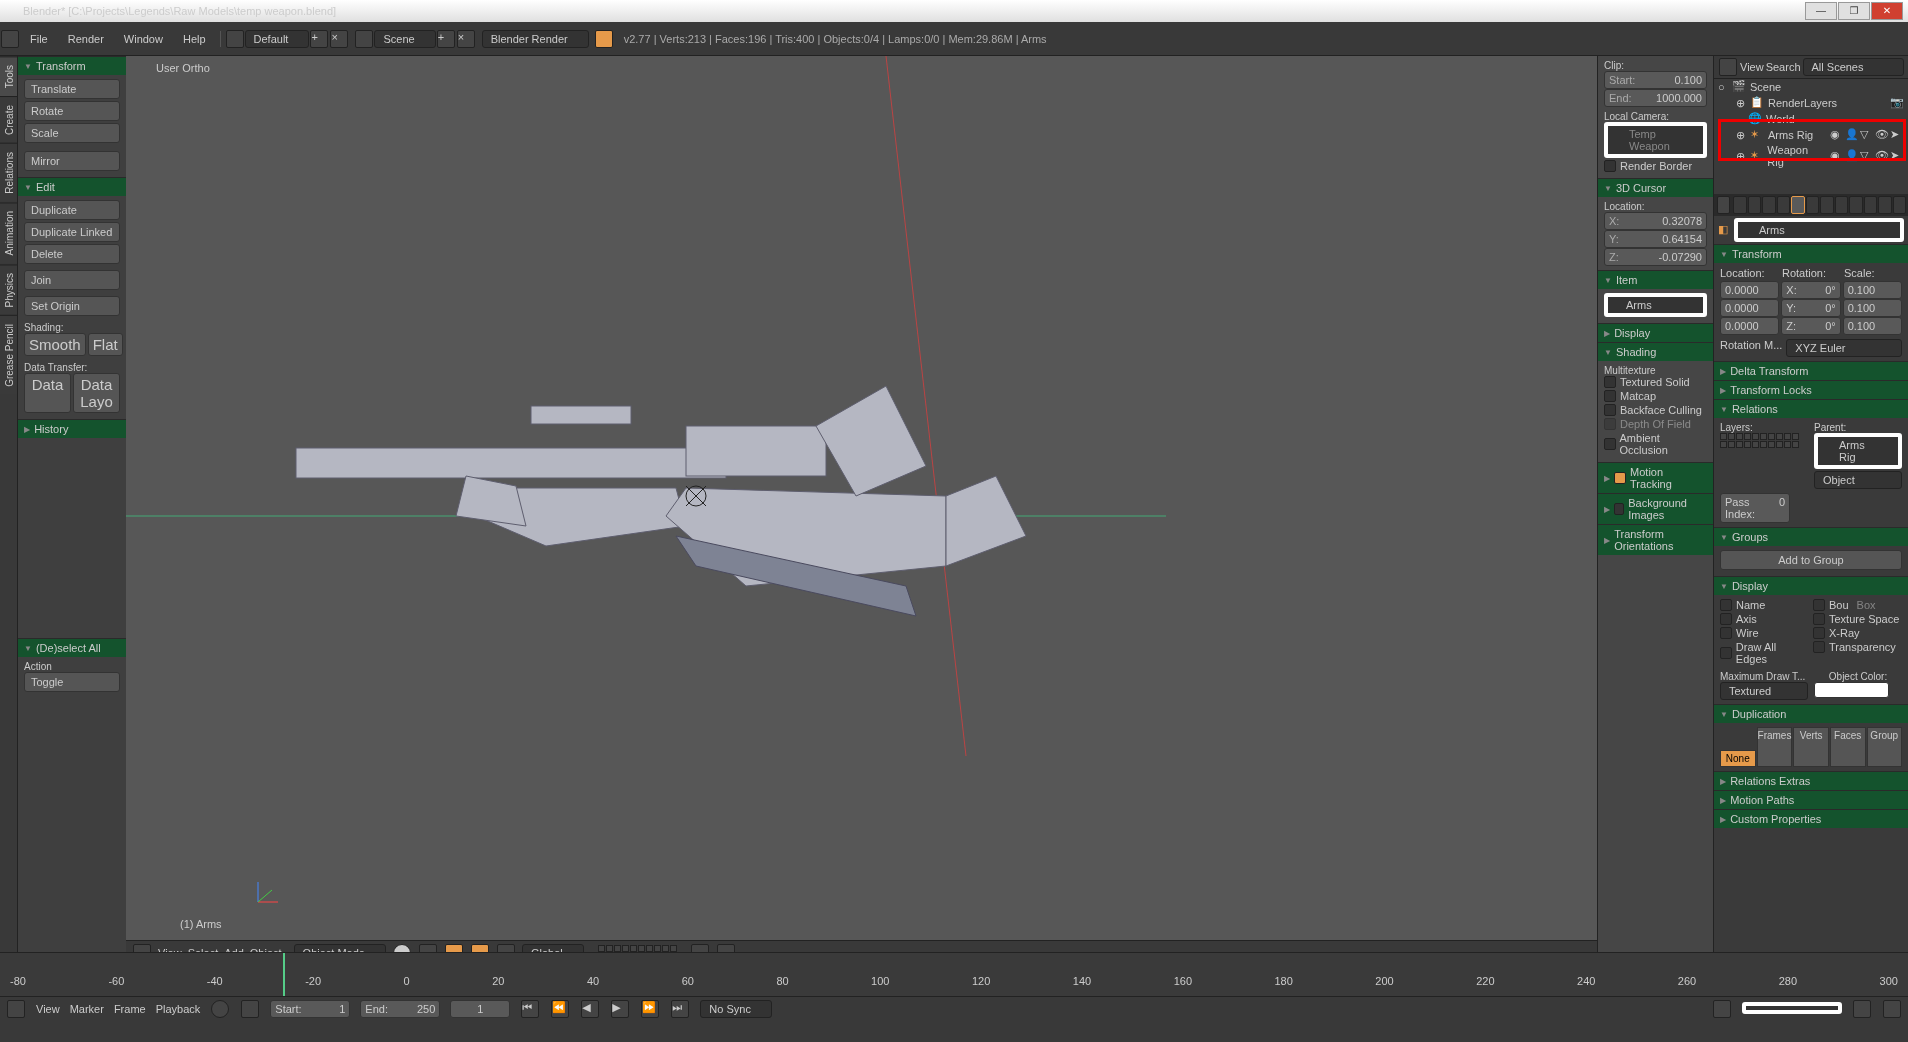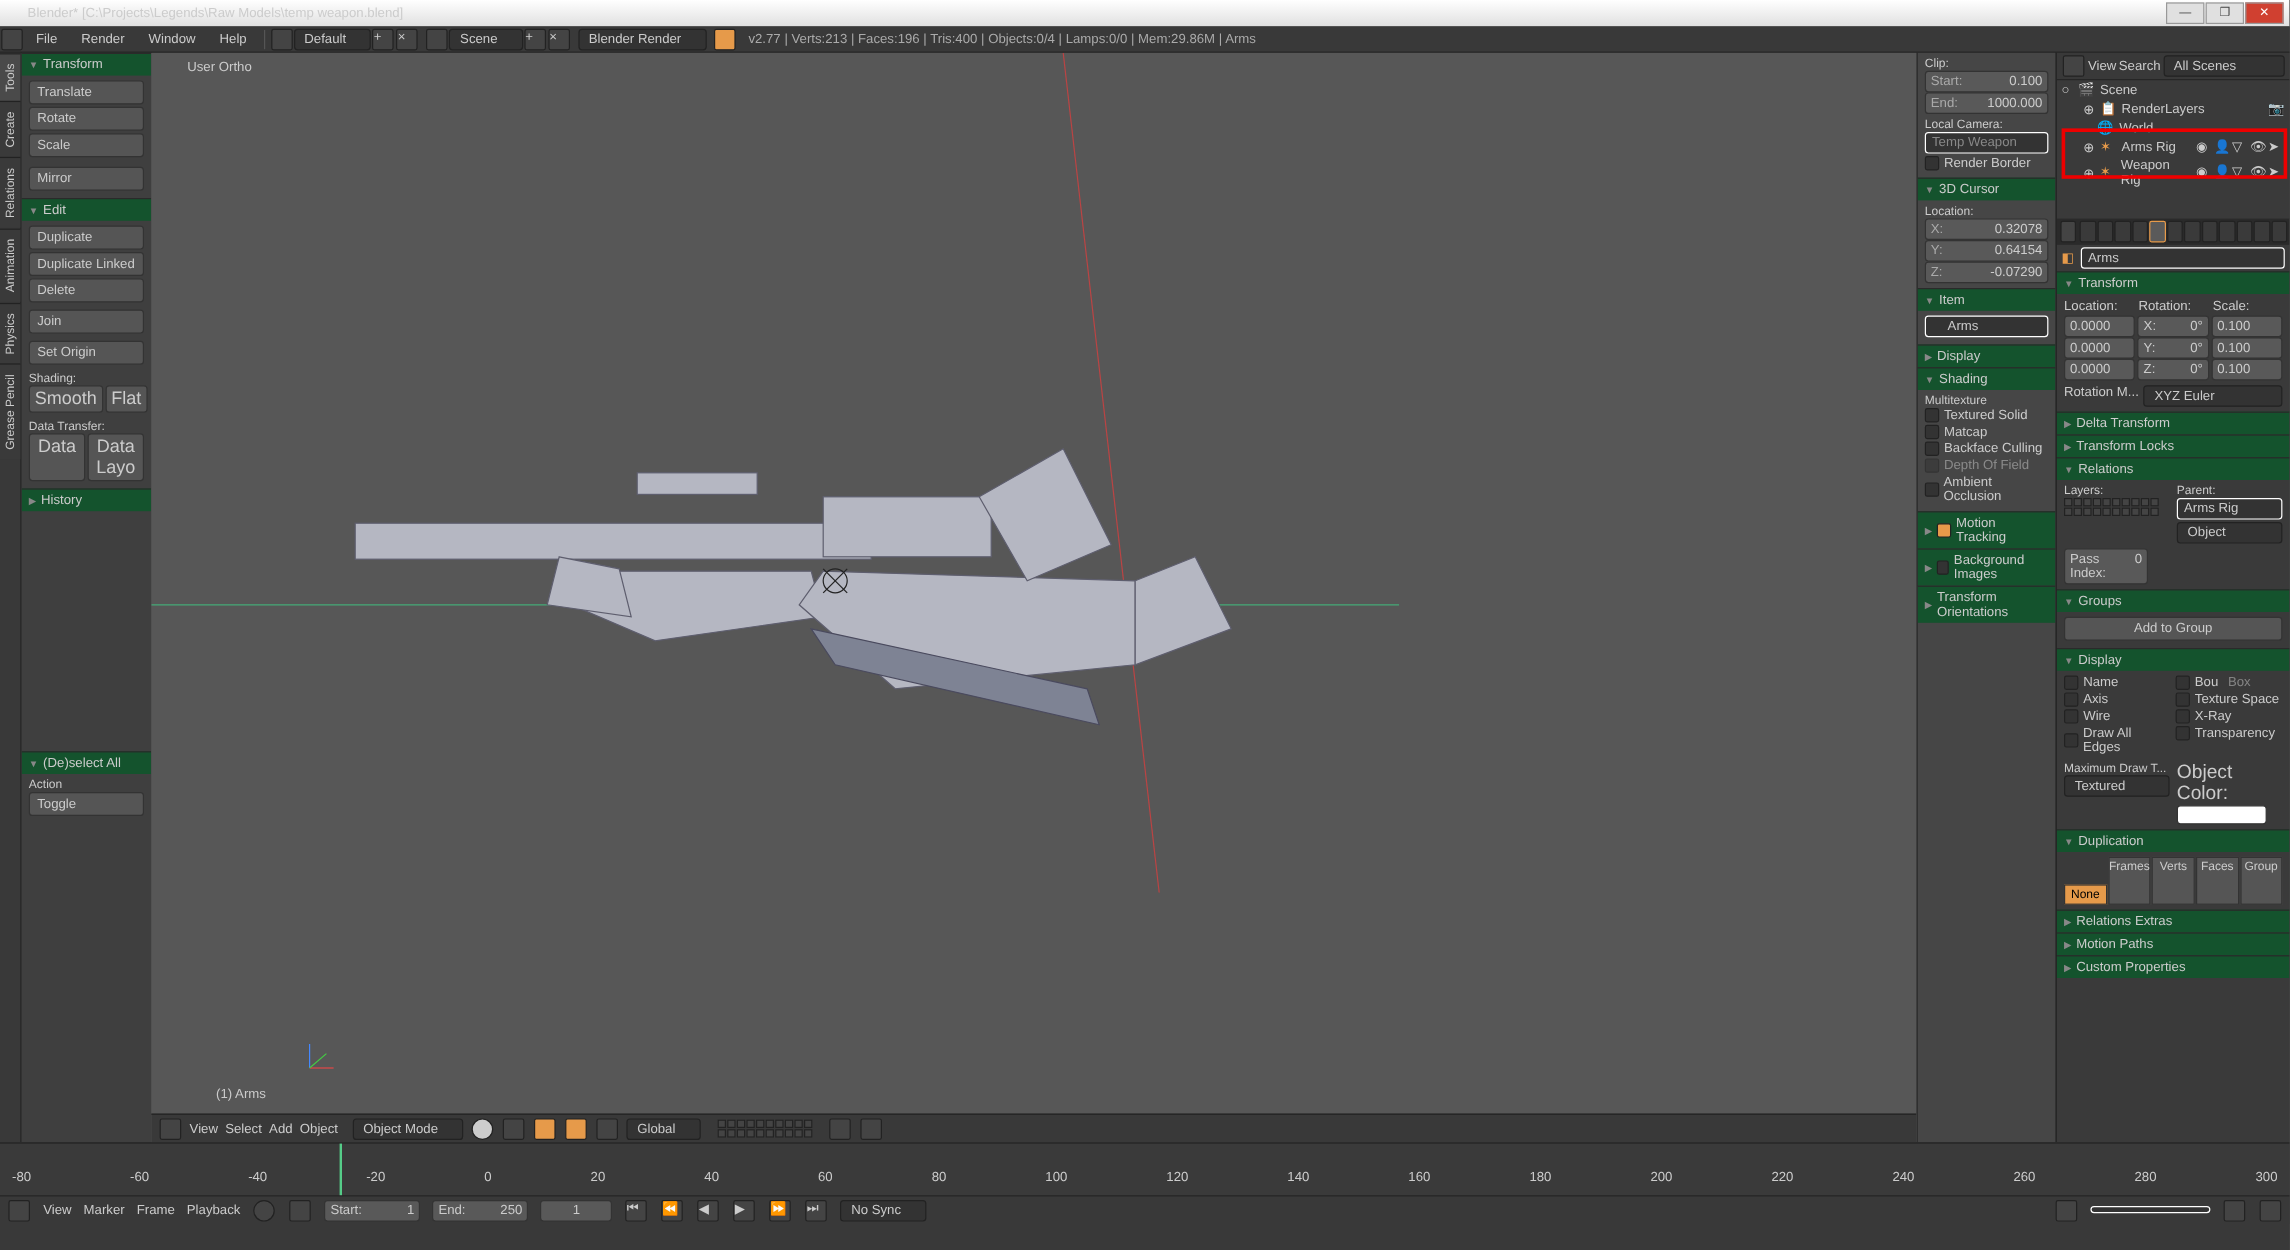--- a/index.html
+++ b/index.html
@@ -2,21 +2,21 @@
 <html><head>
 <meta charset="utf-8">
 <style>
 * { margin:0; padding:0; box-sizing:border-box; font-family:Arial,sans-serif; font-size:11px; color:#ccc; }
 body { background:#393939; overflow:hidden; width:1908px; height:1042px; position:relative; }
 .titlebar { height:22px; background:linear-gradient(#fff,#e0e0e0); display:flex; align-items:center; padding:0 5px; color:#333; }
 .titlebar-text { flex:1; padding-left:18px; }
 .winbtns { display:flex; gap:1px; }
 .winbtn { width:32px; height:18px; background:#e0e0e0; border:1px solid #999; text-align:center; font-size:10px; line-height:16px; color:#444; }
 .winbtn.close { background:#d04030; color:#fff; }
-.topbar { height:22px; background:#393939; display:flex; align-items:center; border-bottom:1px solid #222; }
+.topbar { height:34px; background:#393939; display:flex; align-items:center; border-bottom:1px solid #222; }
 .topbar .menu-item { padding:0 10px; cursor:pointer; }
 .topbar .sep { width:1px; height:16px; background:#555; margin:0 4px; }
 .dropdown { background:#333; border:1px solid #222; border-radius:3px; padding:2px 20px 2px 8px; }
 .iconbtn { width:18px; height:18px; background:#444; border:1px solid #222; border-radius:2px; margin:0 1px; }
 .stats { padding-left:10px; color:#aaa; }
 .main { display:flex; height:calc(100% - 44px - 90px); }
 .left-tabs { width:18px; background:#393939; display:flex; flex-direction:column; border-right:1px solid #222; }
 .vtab { writing-mode:vertical-lr; transform:rotate(180deg); padding:8px 2px; font-size:10px; background:#3a3a3a; border-bottom:1px solid #222; text-align:center; }
 .vtab.active { background:#4a4a4a; }
 .leftpanel { width:108px; background:#3f3f3f; overflow-y:auto; }
@@ -28,21 +28,21 @@
 .phead.collapsed::before { content:"▶"; }
 .pbody { padding:4px 6px; }
 .btn { background:#555; border:1px solid #333; border-radius:3px; padding:3px 6px; display:block; margin-bottom:2px; text-align:left; cursor:pointer; }
 .btn.small { font-size:15px; padding:2px 4px; }
 .btn-row { display:flex; gap:2px; }
 .btn-row .btn { flex:1; text-align:center; }
 .numfield { background:#595959; border:1px solid #333; border-radius:3px; padding:2px 4px; display:flex; justify-content:space-between; font-size:10px; }
 .numfield .label { color:#aaa; }
 .chk { display:flex; align-items:center; gap:4px; margin-bottom:2px; }
 .chk-box { width:12px; height:12px; background:#333; border:1px solid #222; border-radius:2px; }
-.txtfield { background:#333; border:1px solid #ffffff; border-radius:3px; padding:2px 5px; margin-bottom:2px; }
+.txtfield { background:#333; border:4px solid #ffffff; border-radius:3px; padding:2px 21px; margin-bottom:2px; }
 .header-row { display:flex; align-items:center; padding:2px 4px; gap:2px; }
 .footer { position:absolute; bottom:0; left:0; right:0; height:90px; background:#393939; }
 .axis { position:absolute; left:130px; bottom:60px; width:24px; height:24px; }
 .redbox { position:absolute; border:3px solid #e00; }
 .outliner-row { display:flex; align-items:center; padding:1px 4px; gap:4px; font-size:11px; }
 .miniicon { width:14px; height:14px; display:inline-block; }
 .orange { color:#e69a4a; }
 .timeline { height:44px; background:#3a3a3a; border-top:1px solid #222; position:relative; }
 .timemarker { position:absolute; top:0; bottom:0; width:2px; background:#5c8; left:283px; }
 .timeticks { display:flex; justify-content:space-between; padding:22px 10px 0; color:#888; font-size:10px; }
@@ -498,21 +498,21 @@
               <span>Transparency</span>
             </div>
         </div>
       </div>
       <div style="display:flex;gap:6px;margin-top:4px;">
         <div style="flex:1;">
           <div style="font-size:10px;">Maximum Draw T...</div>
           <div class="dropdown">Textured</div>
         </div>
         <div style="flex:1;">
-          <div style="font-size:16px;">Object Color:</div>
+          <div style="font-size:10px;text-align:center;">Object Color:</div>
           <div class="colorswatch"></div>
         </div>
       </div>
     </div>
 
     <div class="phead">Duplication</div>
     <div class="pbody">
       <div class="dup-row">
         <div class="dup-btn active">None</div>
         <div class="dup-btn">Frames</div>

